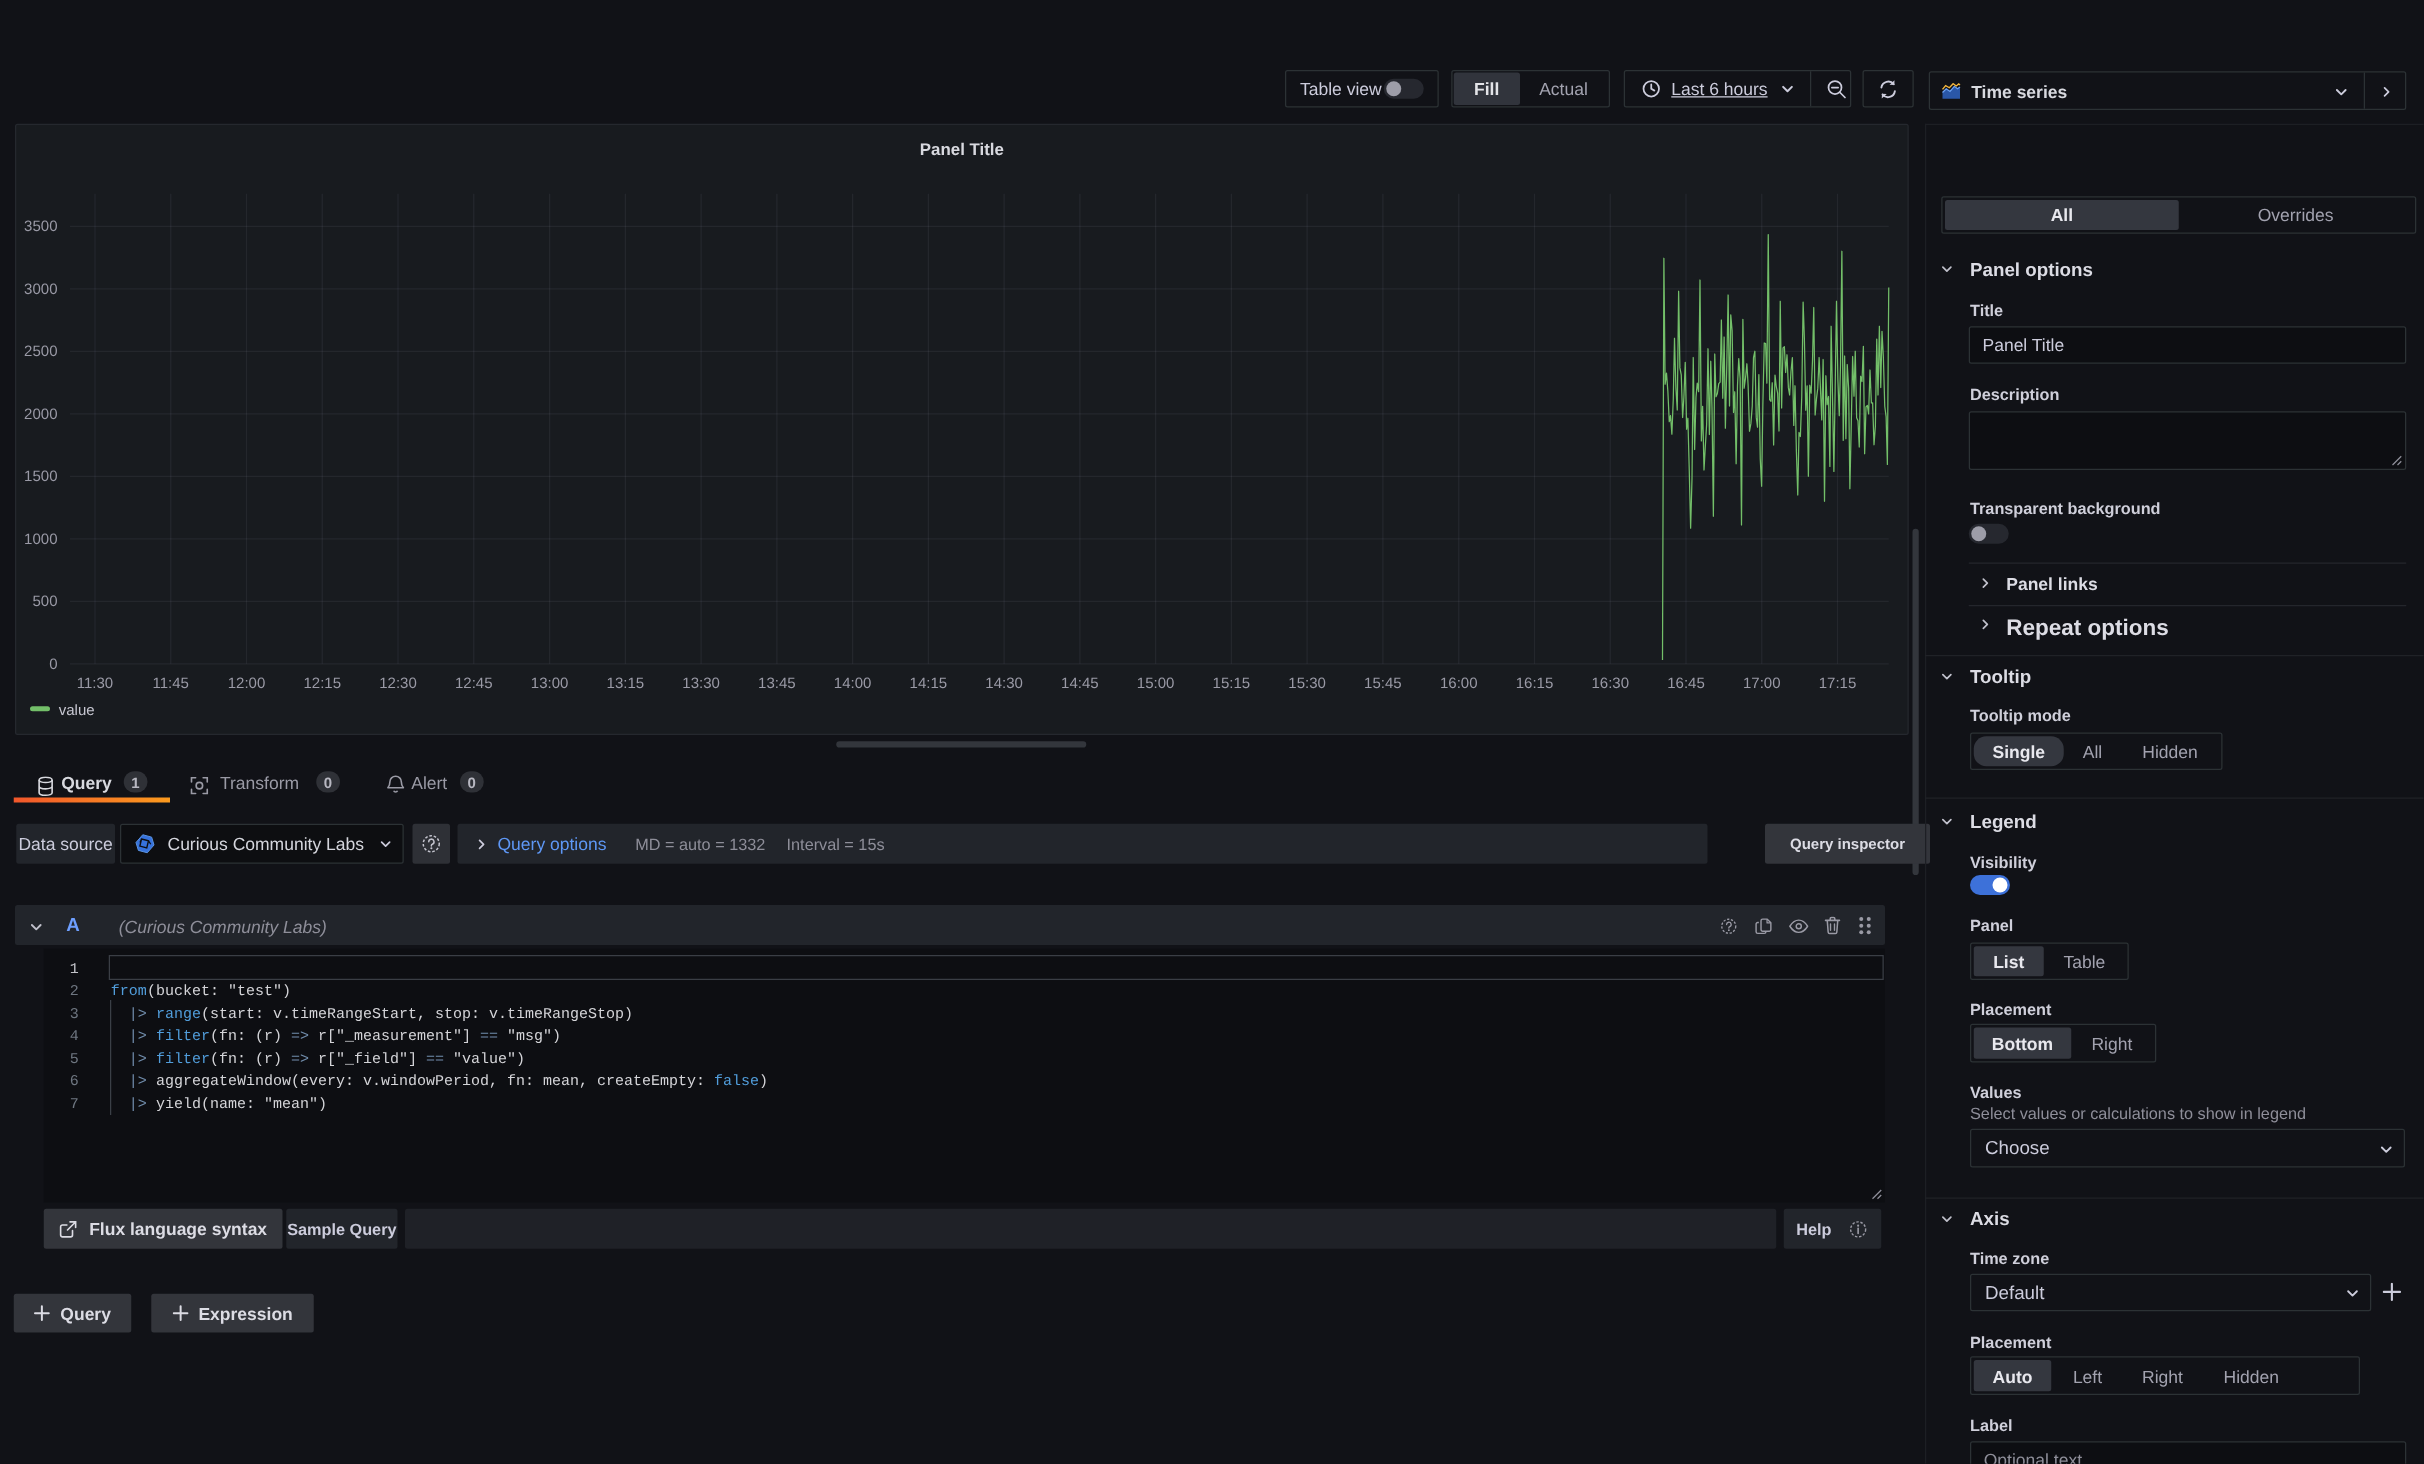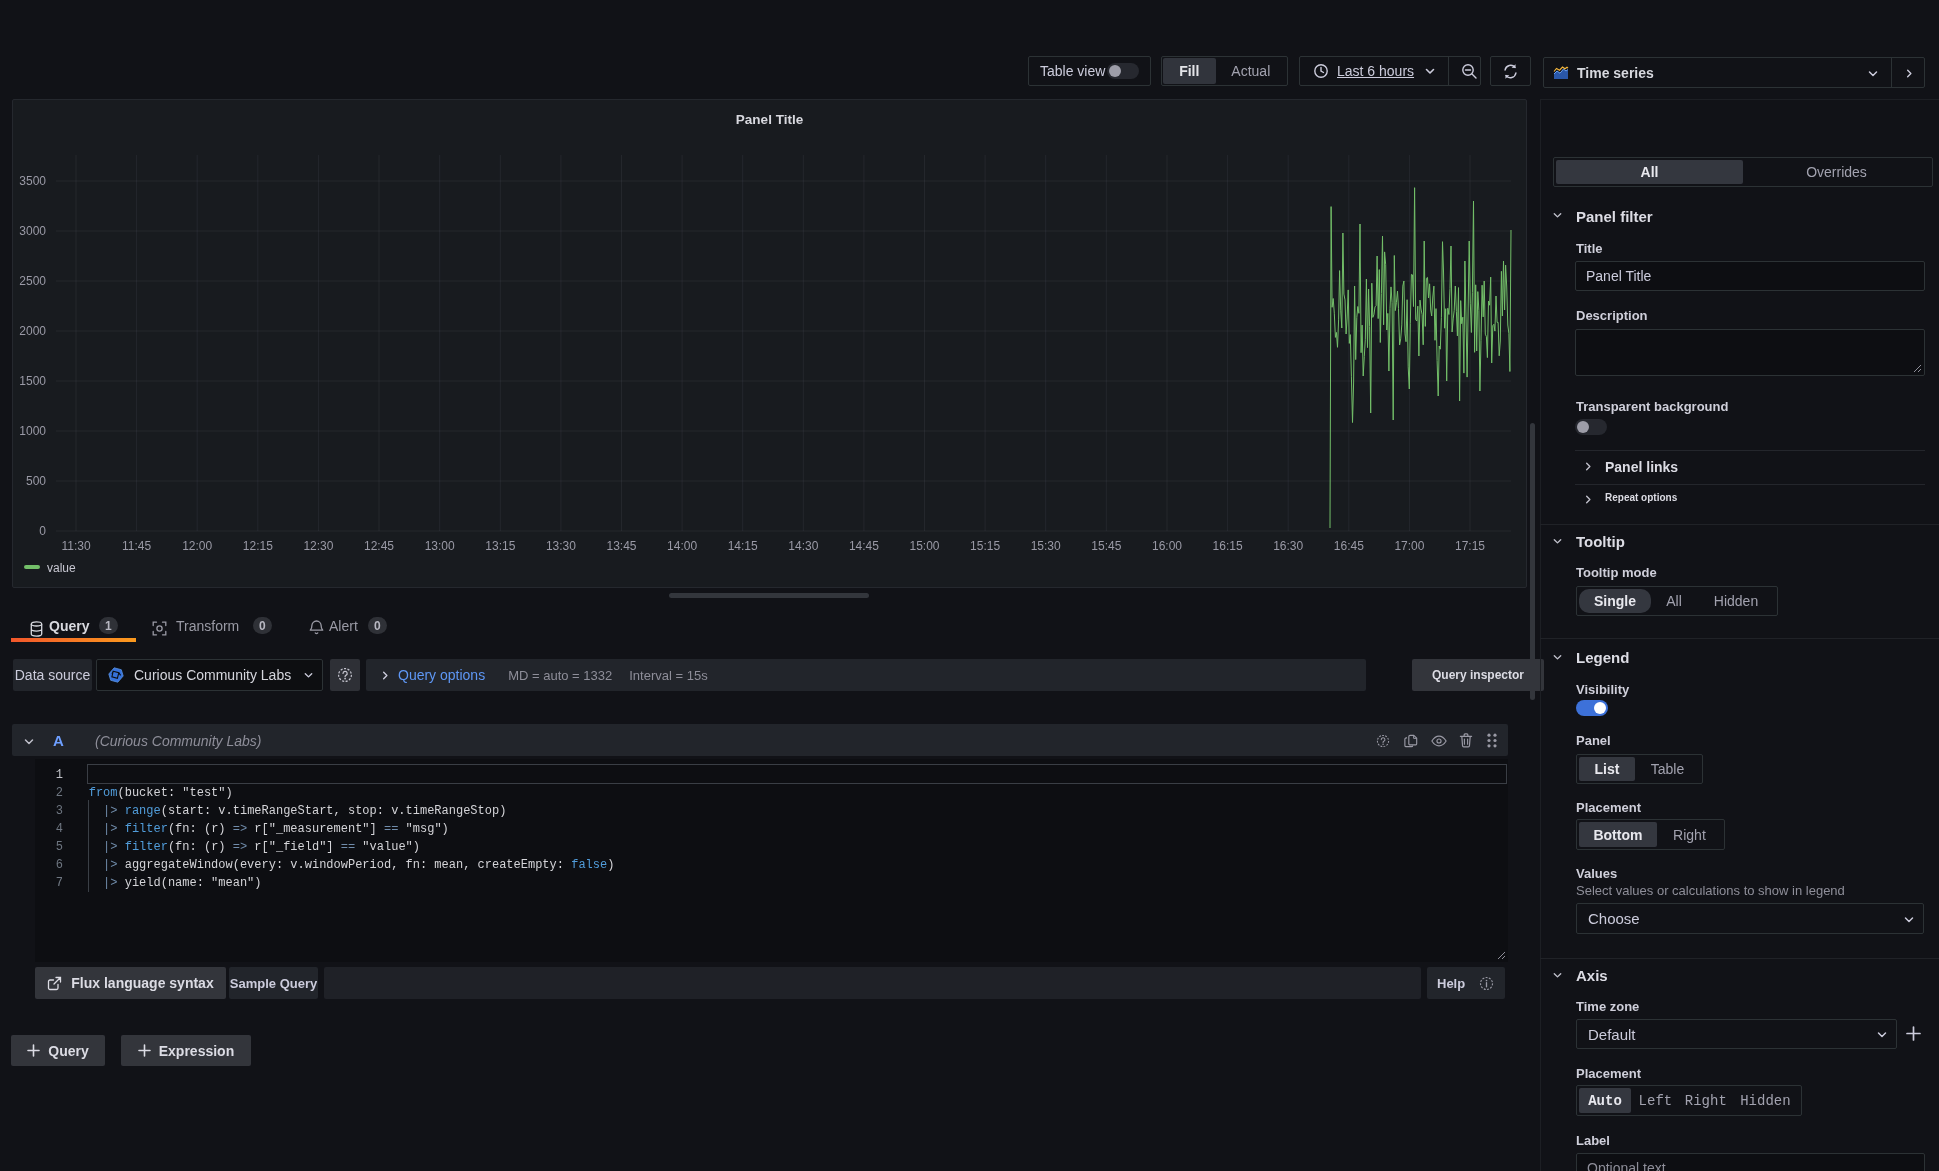--- a/index.html
+++ b/index.html
@@ -306,21 +306,21 @@
 
 
   <div class="sb-radio" style="left:1553px;top:157px;width:380px;height:30px;padding:2px;">
     <div class="seg sel" style="width:187px;">All</div>
     <div class="seg" style="width:187px;">Overrides</div>
   </div>
 
   <svg class="abs" style="left:1552px;top:210px" width="11" height="11" viewBox="0 0 12 12">
     <path d="M2.5 4 L6 7.5 L9.5 4" stroke="#c0c0cb" stroke-width="1.5" fill="none" stroke-linecap="round" stroke-linejoin="round"></path>
   </svg>
-  <span class="sechead" style="left:1576px;top:208px;">Panel filter</span>
+  <span class="sechead" style="left:1576px;top:208px;">Panel options</span>
 
   <span class="sb-label" style="left:1576px;top:241px;">Title</span>
   <div class="sb-input" style="left:1575px;top:261px;width:350px;height:30px;display:flex;align-items:center;">
     <span style="margin-left:10px;font-size:14px;color:#ccccdc;">Panel Title</span>
   </div>
 
   <span class="sb-label" style="left:1576px;top:308px;">Description</span>
   <div class="sb-input" style="left:1575px;top:329px;width:350px;height:47px;">
     <svg style="position:absolute;right:2px;bottom:2px;" width="9" height="9" viewBox="0 0 9 9">
       <path d="M8 1 L1 8 M8 5 L5 8" stroke="#8e8e99" stroke-width="1"></path>
@@ -332,21 +332,21 @@
 
   <div class="divider" style="left:1575px;top:450px;width:350px;"></div>
   <svg class="abs" style="left:1583px;top:461px" width="11" height="11" viewBox="0 0 12 12">
     <path d="M4 2.5 L7.5 6 L4 9.5" stroke="#c0c0cb" stroke-width="1.5" fill="none" stroke-linecap="round" stroke-linejoin="round"></path>
   </svg>
   <span class="abs" style="left:1605px;top:459px;font-size:14px;font-weight:bold;color:#dcdce4;">Panel links</span>
   <div class="divider" style="left:1575px;top:484px;width:350px;"></div>
   <svg class="abs" style="left:1583px;top:494px" width="11" height="11" viewBox="0 0 12 12">
     <path d="M4 2.5 L7.5 6 L4 9.5" stroke="#c0c0cb" stroke-width="1.5" fill="none" stroke-linecap="round" stroke-linejoin="round"></path>
   </svg>
-  <span class="abs" style="left:1605px;top:492px;font-size:10px;font-weight:bold;color:#dcdce4;">Repeat options</span>
+  <span class="abs" style="left:1605px;top:492px;font-size:18px;font-weight:bold;color:#dcdce4;">Repeat options</span>
 
   <div class="divider" style="left:1540px;top:524px;width:399px;background:#202227;"></div>
   <svg class="abs" style="left:1552px;top:536px" width="11" height="11" viewBox="0 0 12 12">
     <path d="M2.5 4 L6 7.5 L9.5 4" stroke="#c0c0cb" stroke-width="1.5" fill="none" stroke-linecap="round" stroke-linejoin="round"></path>
   </svg>
   <span class="sechead" style="left:1576px;top:533px;">Tooltip</span>
   <span class="sb-label" style="left:1576px;top:565px;">Tooltip mode</span>
   <div class="sb-radio" style="left:1576px;top:586px;width:202px;height:30px;padding:2px;">
     <div class="seg sel" style="width:72px;border-radius:10px;">Single</div>
     <div class="seg" style="width:46px;">All</div>
@@ -388,21 +388,21 @@
   <div class="sb-input" style="left:1576px;top:1019px;width:321px;height:30px;display:flex;align-items:center;background:#111217;">
     <span style="margin-left:11px;font-size:15px;color:#ccccdc;">Default</span>
     <svg style="position:absolute;left:299px;top:9px;" width="12" height="12" viewBox="0 0 12 12">
       <path d="M2.5 4 L6 7.5 L9.5 4" stroke="#ccccdc" stroke-width="1.5" fill="none" stroke-linecap="round" stroke-linejoin="round"></path>
     </svg>
   </div>
   <svg class="abs" style="left:1906px;top:1026px" width="15" height="15" viewBox="0 0 15 15">
     <path d="M7.5 1 V14 M1 7.5 H14" stroke="#ccccdc" stroke-width="1.7" stroke-linecap="round"></path>
   </svg>
   <span class="sb-label" style="left:1576px;top:1066px;">Placement</span>
-  <div class="sb-radio" style="left:1576px;top:1085px;width:226px;height:31px;padding:2px;font-family:Liberation Mono, monospace;">
+  <div class="sb-radio" style="left:1576px;top:1085px;width:312px;height:31px;padding:2px;">
     <div class="seg sel" style="width:62px;">Auto</div>
     <div class="seg" style="width:58px;">Left</div>
     <div class="seg" style="width:62px;">Right</div>
     <div class="seg" style="width:80px;">Hidden</div>
   </div>
   <span class="sb-label" style="left:1576px;top:1133px;">Label</span>
   <div class="sb-input" style="left:1576px;top:1153px;width:349px;height:30px;display:flex;align-items:center;">
     <span style="margin-left:10px;font-size:14px;color:#8e8e99;">Optional text</span>
   </div>
 </div>

